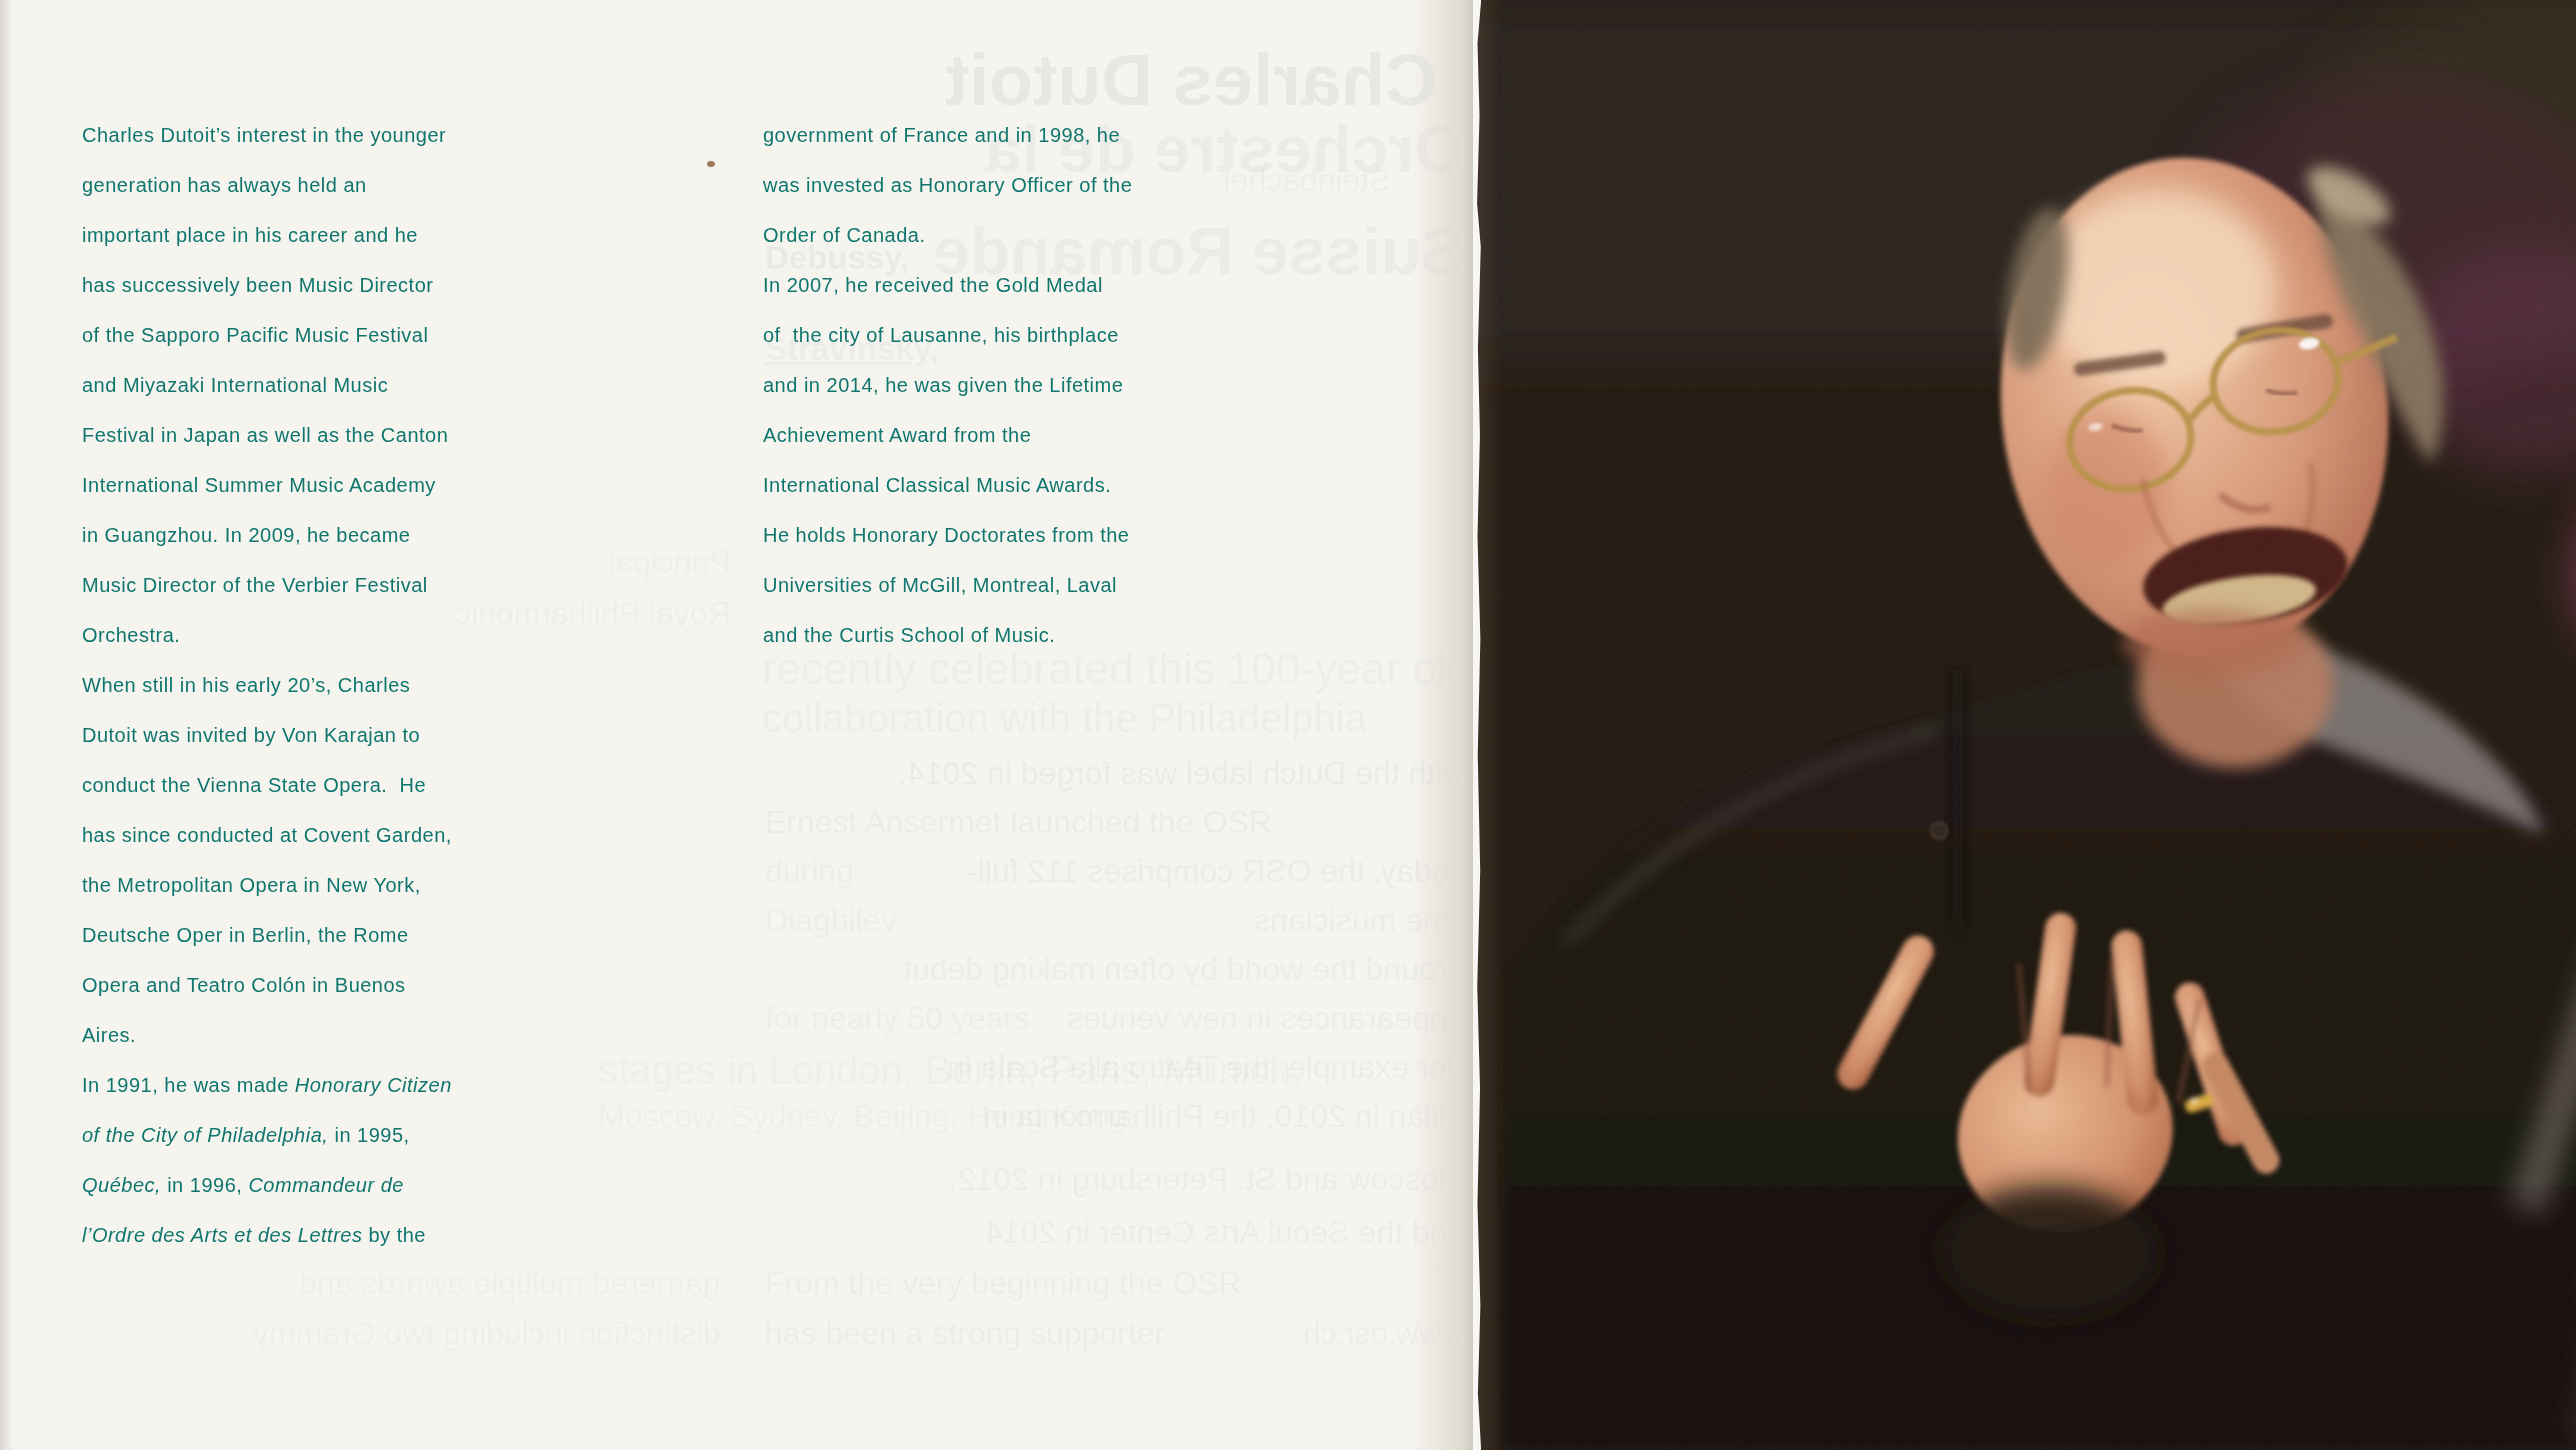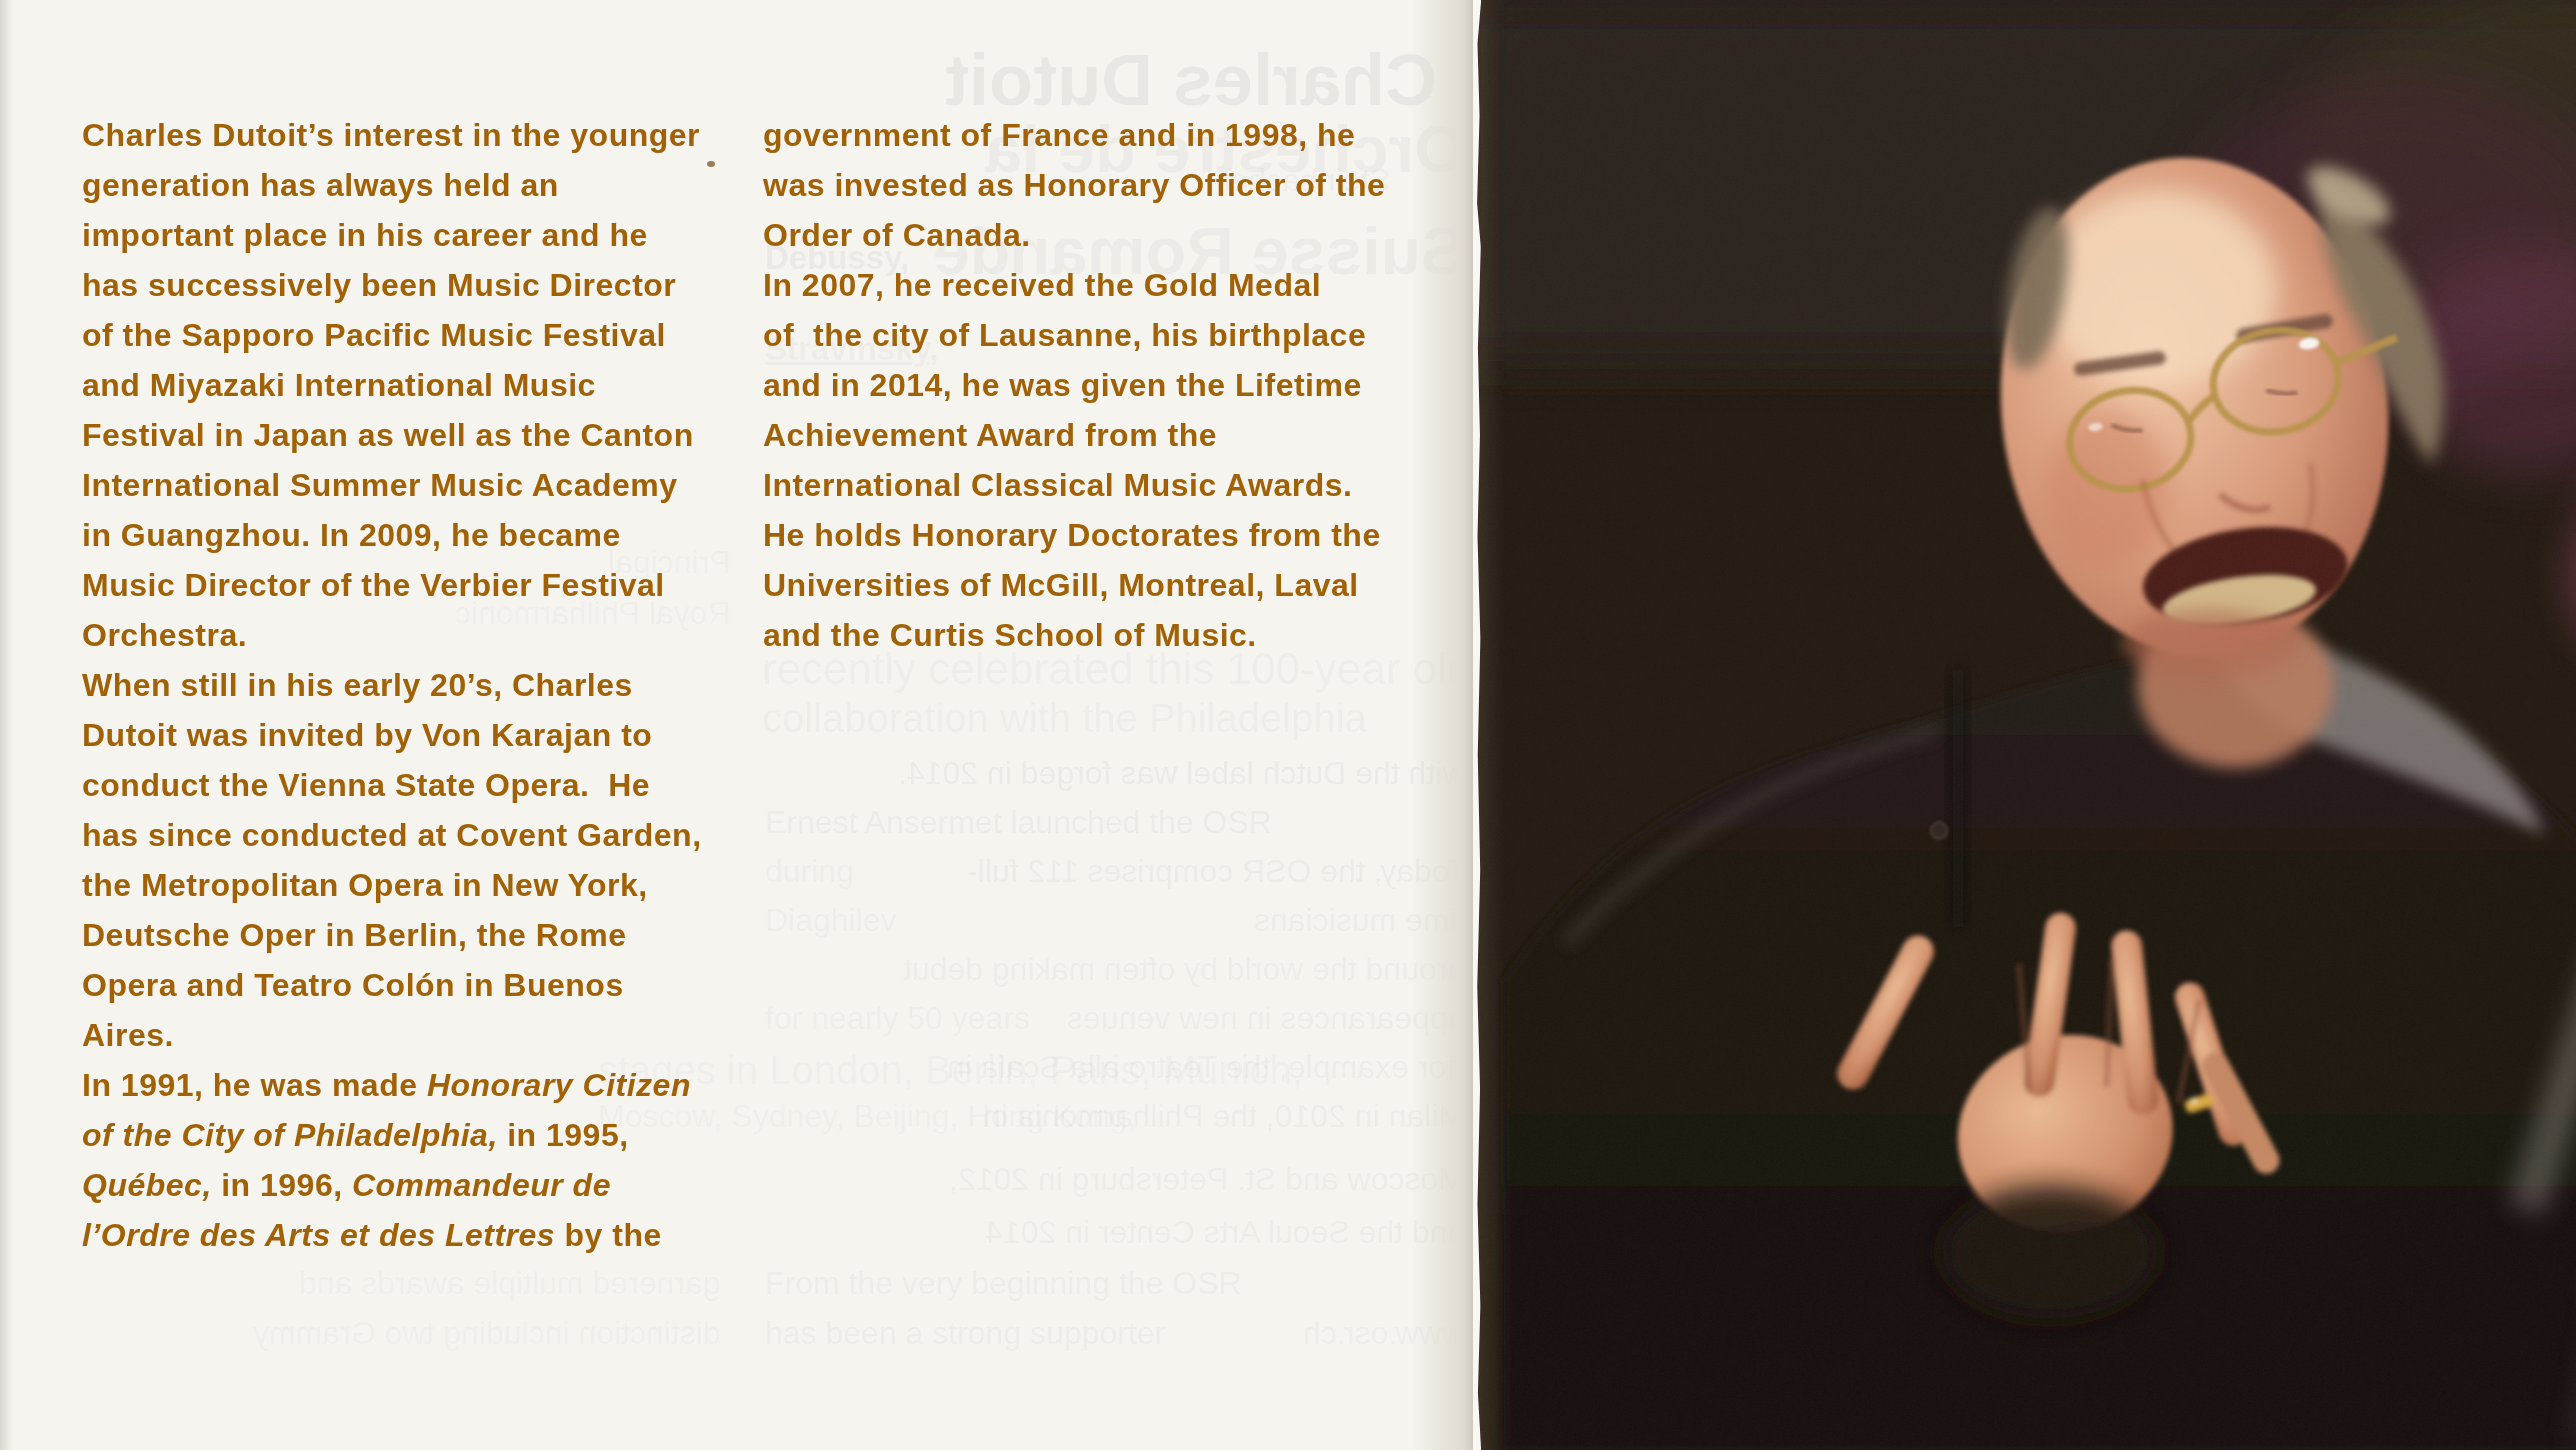--- a/index.html
+++ b/index.html
@@ -6,22 +6,22 @@
   .spread{
     position:relative;width:2947px;height:1451px;overflow:hidden;
     font-family:"Liberation Sans", sans-serif;background:#f5f3ee;
   }
   
   .page-left{position:absolute;left:0;top:0;width:1473px;height:1451px;background:#f6f4ef;}
   .page-left .edge-shade-left{position:absolute;left:0;top:0;width:13.4px;height:100%;
     background:linear-gradient(90deg,#d9d6cf,rgba(217,214,207,0));}
   .page-left .gutter-shade{position:absolute;right:0;top:0;width:62px;height:100%;
     background:linear-gradient(90deg,rgba(214,210,201,0),#dedacf 85%,#cfcabe);}
-  .col{position:absolute;top:110px;color:#a16207;font-size:32px;line-height:50px;
-    font-weight:700;letter-spacing:0.5px;}
+  .col{position:absolute;top:110px;color:#0f766e;font-size:20px;line-height:50px;
+    font-weight:400;letter-spacing:0.5px;}
   .col1{left:82px;width:649px;}
   .col2{left:763px;width:670px;}
   .tline{white-space:pre;}
   .it{font-style:italic;}
   .para-gap{}
   .ghost-layer{position:absolute;left:0;top:0;width:100%;height:100%;pointer-events:none;}
   .ghost{position:absolute;color:#76808c;white-space:pre;line-height:1;}
   .ghost.m{transform:scaleX(-1);}
   .speck{position:absolute;left:707px;top:161px;width:8.2px;height:6.2px;border-radius:50%;
     background:#8a5a3a;opacity:.8;}

